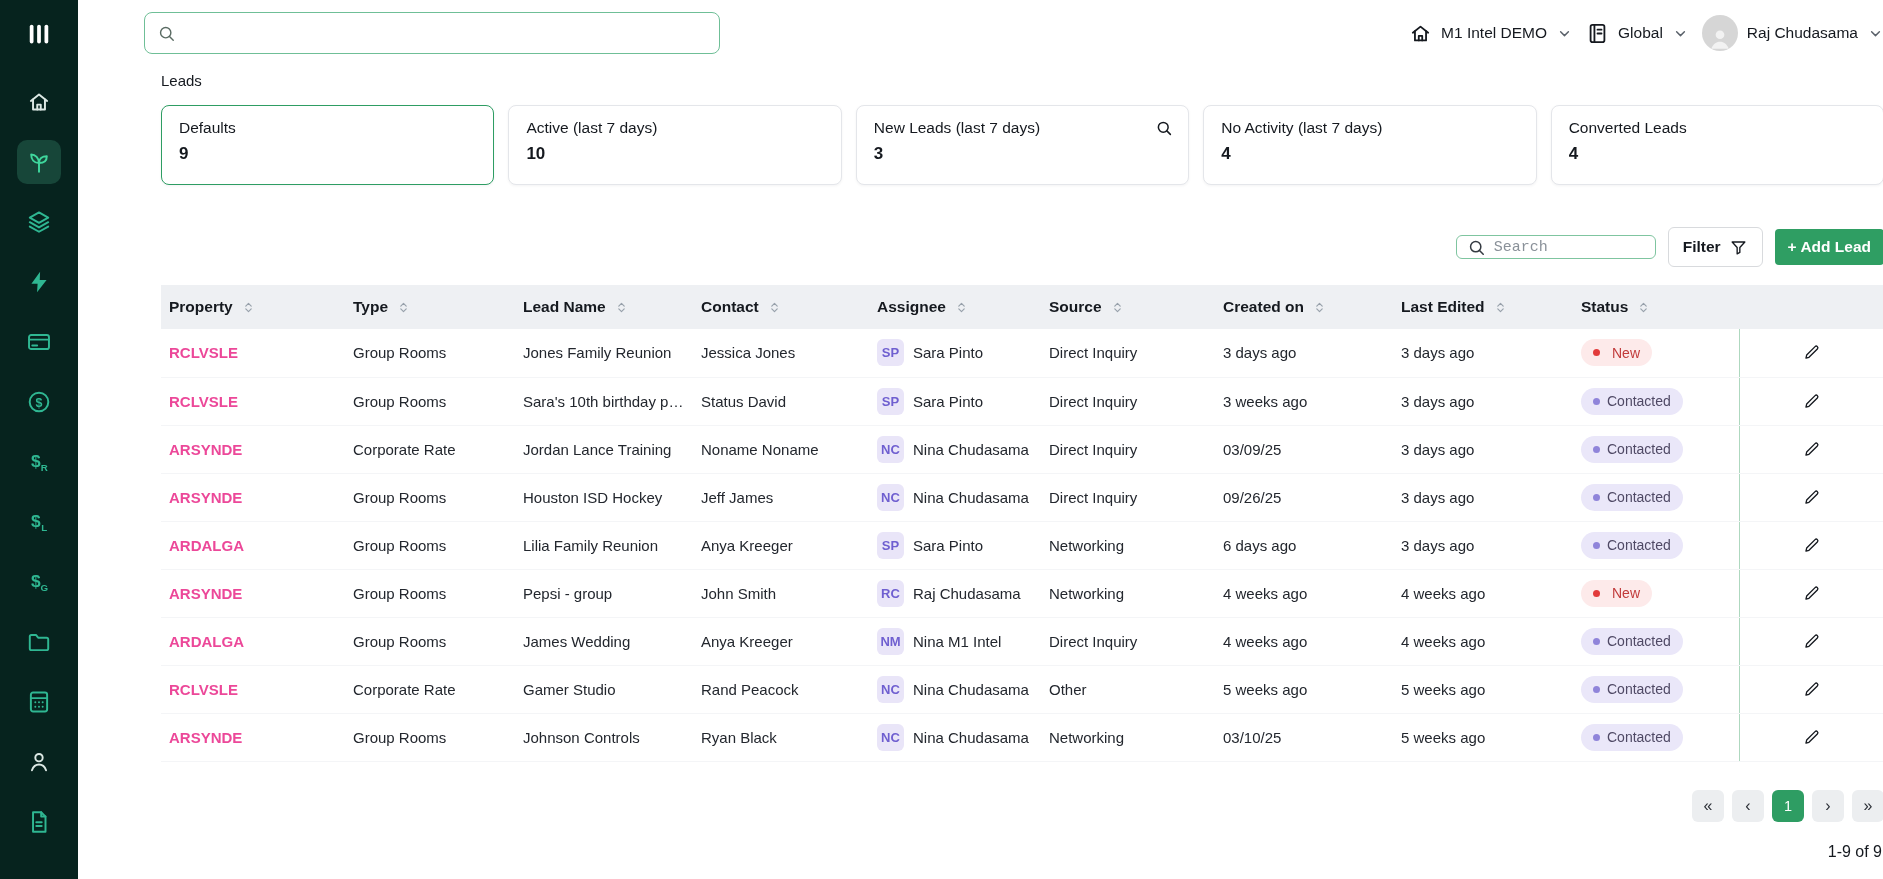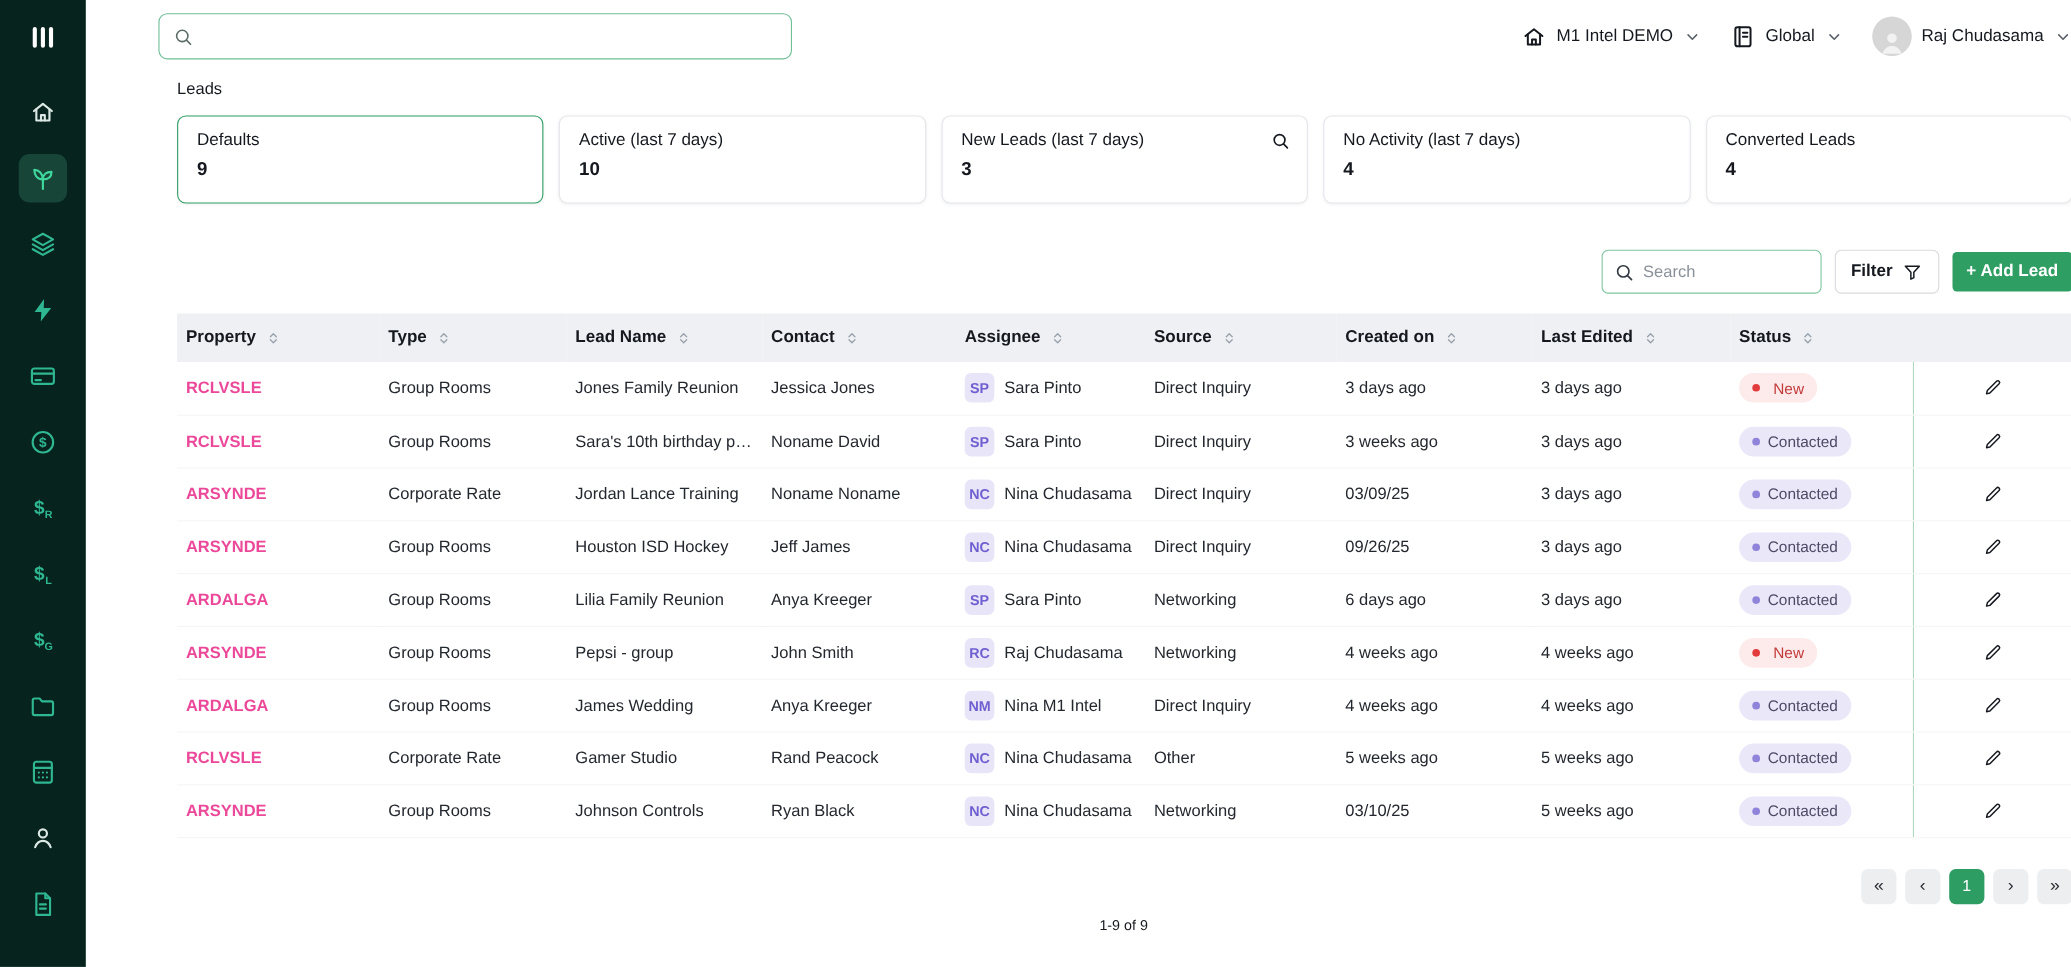--- a/index.html
+++ b/index.html
@@ -21,42 +21,42 @@
   .side-item.active { background:#174639; color:#3fd79d; }
 
   
   .main { flex:1; display:flex; flex-direction:column; }
   .content-pad { padding-left:83px; padding-right:16px; }
 
   .topbar { display:flex; justify-content:space-between; align-items:center; padding:12px 16px 8px 66px; }
   .global-search { width:576px; height:42px; border:1px solid #6fbf97; border-radius:8px; display:flex; align-items:center;
                    padding:0 12px; gap:8px; background:#fff; color:#5a6b63; }
   .global-search input { border:none; outline:none; flex:1; font-size:15px; font-family:inherit; color:#1f2430; background:transparent; }
-  .topbar-right { display:flex; align-items:center; gap:26px; }
+  .topbar-right { display:flex; align-items:center; gap:13px; }
   .selector { display:flex; align-items:center; gap:9px; background:transparent; border:none; cursor:pointer;
               font-family:inherit; font-size:15.5px; color:#15191f; font-weight:500; }
   .selector .chev { color:#596069; }
   .avatar { width:36px; height:36px; border-radius:50%; background:#d6d6d6; display:flex; align-items:flex-end; justify-content:center;
             overflow:hidden; color:#f2f2f2; }
 
   .page-title { font-size:15px; color:#15191f; margin-top:10px; }
 
   
   .stat-cards { display:flex; gap:14px; margin-top:16px; }
   .stat-card { flex:1; background:#fff; border:1px solid #e4e6ea; border-radius:8px; padding:13px 17px;
                box-shadow:0 1px 3px rgba(16,24,40,.05); position:relative; cursor:pointer; min-height:80px; }
   .stat-card.active { border:1.5px solid #2e9d63; }
   .stat-card .label { font-size:15.5px; color:#15191f; }
   .stat-card .value { font-size:17px; font-weight:700; color:#15191f; margin-top:7px; }
   .card-search { position:absolute; top:13px; right:15px; color:#15191f; }
 
   
   .table-controls { display:flex; justify-content:flex-end; align-items:center; gap:12px; margin-top:42px; }
-  .table-search { width:200px; height:40px; border:1px solid #7fc5a0; border-radius:6px; display:flex; align-items:center;
-                  gap:8px; padding:0 10px; background:#fff; color:#343a41; }
+  .table-search { width:200px; height:24px; border:1px solid #7fc5a0; border-radius:6px; display:flex; align-items:center;
+                  gap:8px; padding:0 10px; background:#fff; color:#343a41;font-family:Liberation Mono, monospace; }
   .table-search input { border:none; outline:none; flex:1; font-size:15px; font-family:inherit; color:#1f2430; width:100%; }
   .table-search input::placeholder { color:#8a9199; }
   .btn-filter { height:40px; padding:0 14px; background:#fff; border:1px solid #d8dadd; border-radius:6px; font-family:inherit;
                 font-size:15.5px; font-weight:600; color:#15191f; display:flex; align-items:center; gap:8px; cursor:pointer; }
   .btn-add { height:36px; padding:0 13px; background:#2f9e63; color:#fff; border:none; border-radius:4px; font-family:inherit;
              font-size:15.5px; font-weight:700; cursor:pointer; }
 
   
   .table-wrap { margin-top:18px; }
   table { width:100%; border-collapse:collapse; table-layout:fixed; }
@@ -77,21 +77,21 @@
   .status-contacted { background:#eae7f9; color:#4f4965; }
   .status-contacted .dot { background:#8f84da; }
   td.col-actions { border-left:1px solid #aed8bf; text-align:center; }
   .edit-btn { background:transparent; border:none; cursor:pointer; color:#15191f; padding:4px; }
 
   
   .pagination { display:flex; justify-content:flex-end; gap:8px; margin-top:28px; }
   .page-btn { width:32px; height:32px; border:none; border-radius:6px; background:#eceef0; color:#2b2f36; font-size:16px;
               font-family:inherit; display:flex; align-items:center; justify-content:center; cursor:pointer; }
   .page-btn.active { background:#2e9d63; color:#fff; font-size:14.5px; }
-  .range-label { text-align:center; font-size:13px; color:#15191f; margin-top:11px; padding-right:2px; }
+  .range-label { text-align:right; font-size:16px; color:#15191f; margin-top:21px; padding-right:2px; }
 </style>
 </head>
 <body>
 
 <div class="app">
 
   <aside class="sidebar">
     <div class="logo-box">
       <svg width="30" height="30" viewBox="0 0 24 24">
         <rect x="4.6" y="4.5" width="3" height="15" rx="1.5" fill="currentColor"></rect>
@@ -417,21 +417,21 @@
         <svg width="19" height="19" viewBox="0 0 24 24" fill="none" stroke="currentColor" stroke-width="1.7" stroke-linecap="round" stroke-linejoin="round">
           <path d="m5 19 3.8-.9L19.4 7.5a2 2 0 0 0-2.9-2.9L5.9 15.2 5 19z"></path>
         </svg>
       </button>
     </td>
   </tr>
               <tr class="lead-row">
     <td class="col-property"><span>RCLVSLE</span></td>
     <td><span>Group Rooms</span></td>
     <td><span>Sara's 10th birthday party</span></td>
-    <td><span>Noname David</span></td>
+    <td><span>Status David</span></td>
     <td>
       <span class="assignee">
         <span class="avatar-chip">SP</span>
         <span>Sara Pinto</span>
       </span>
     </td>
     <td><span>Direct Inquiry</span></td>
     <td><span>3 weeks ago</span></td>
     <td><span>3 days ago</span></td>
     <td>

